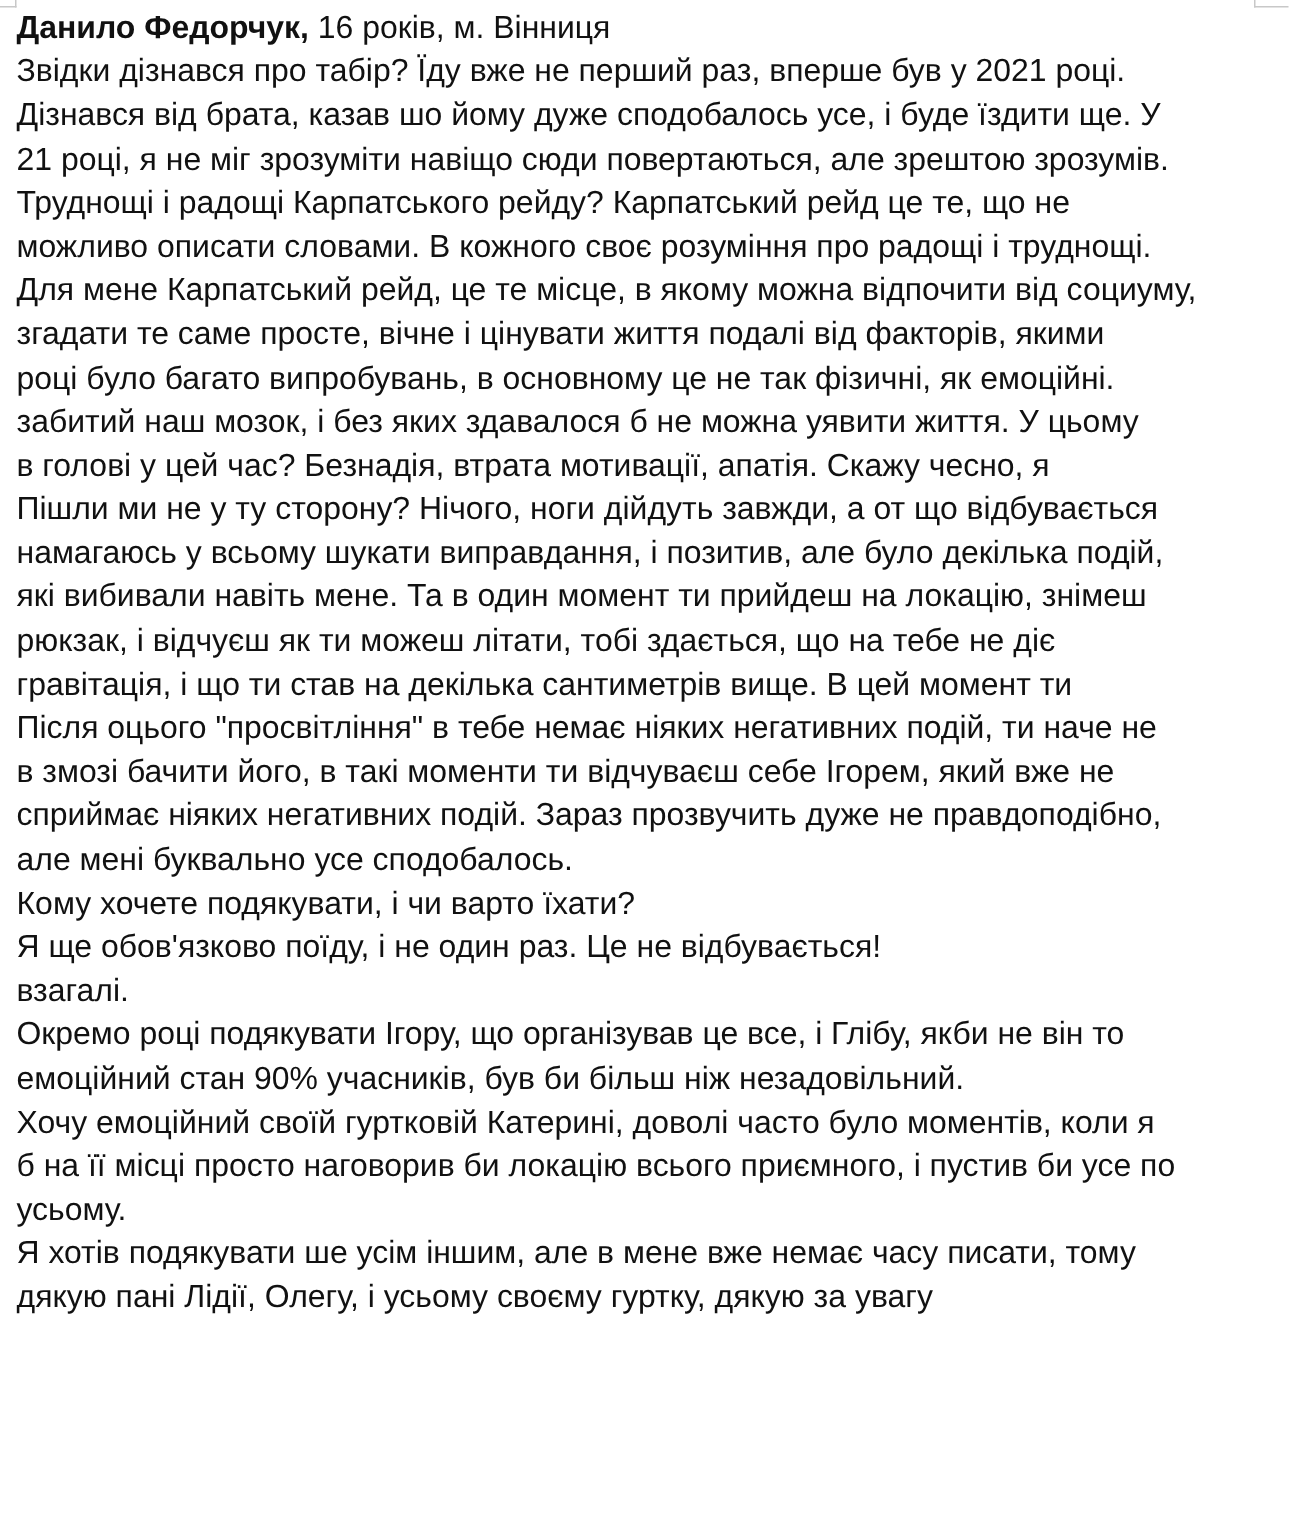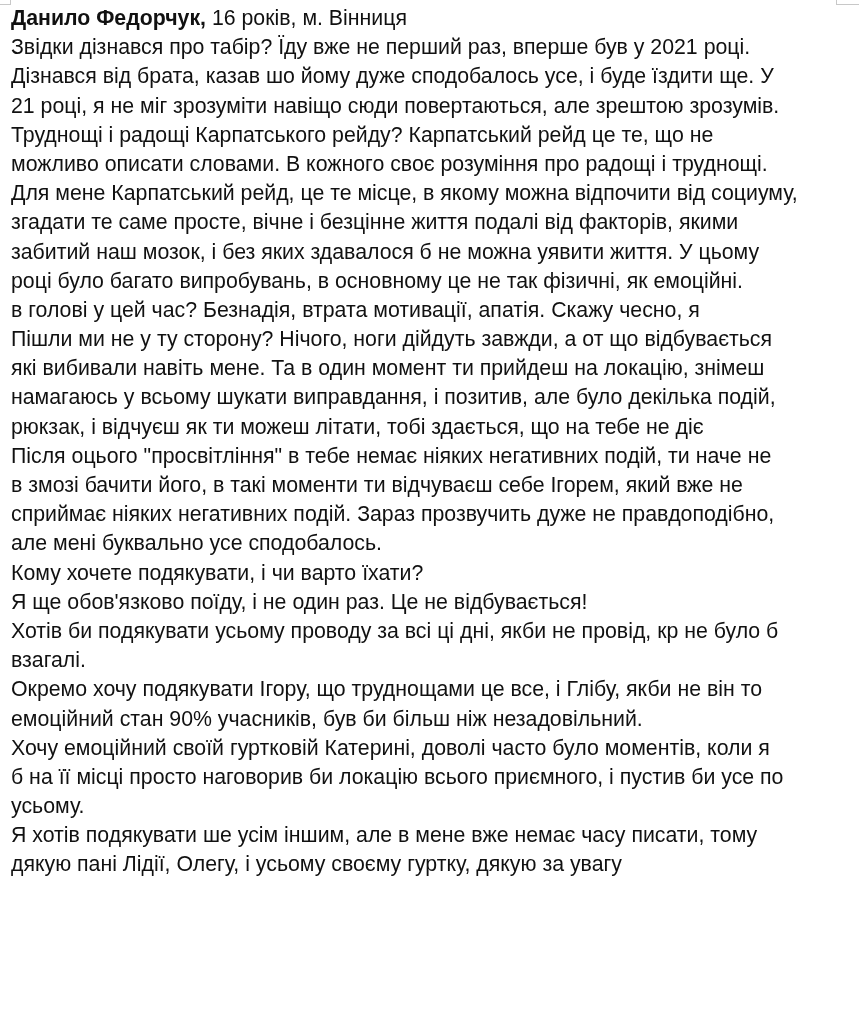--- a/index.html
+++ b/index.html
@@ -69,37 +69,37 @@
     <div class="line">
       <span class="bold">Данило Федорчук,</span><span> 16 років, м. Вінниця</span>
     </div>
     <div id="lines-container">
         <div class="line">Звідки дізнався про табір? Їду вже не перший раз, вперше був у 2021 році.</div>
         <div class="line">Дізнався від брата, казав шо йому дуже сподобалось усе, і буде їздити ще. У</div>
         <div class="line">21 році, я не міг зрозуміти навіщо сюди повертаються, але зрештою зрозумів.</div>
         <div class="line">Труднощі і радощі Карпатського рейду? Карпатський рейд це те, що не</div>
         <div class="line">можливо описати словами. В кожного своє розуміння про радощі і труднощі.</div>
         <div class="line">Для мене Карпатський рейд, це те місце, в якому можна відпочити від социуму,</div>
-        <div class="line">згадати те саме просте, вічне і безцінне життя подалі від факторів, якими</div>
+        <div class="line">згадати те саме просте, вічне і цінувати життя подалі від факторів, якими</div>
+        <div class="line">році було багато випробувань, в основному це не так фізичні, як емоційні.</div>
         <div class="line">забитий наш мозок, і без яких здавалося б не можна уявити життя. У цьому</div>
-        <div class="line">році було багато випробувань, в основному це не так фізичні, як емоційні.</div>
         <div class="line">в голові у цей час? Безнадія, втрата мотивації, апатія. Скажу чесно, я</div>
         <div class="line">Пішли ми не у ту сторону? Нічого, ноги дійдуть завжди, а от що відбувається</div>
+        <div class="line">намагаюсь у всьому шукати виправдання, і позитив, але було декілька подій,</div>
         <div class="line">які вибивали навіть мене. Та в один момент ти прийдеш на локацію, знімеш</div>
-        <div class="line">намагаюсь у всьому шукати виправдання, і позитив, але було декілька подій,</div>
         <div class="line">рюкзак, і відчуєш як ти можеш літати, тобі здається, що на тебе не діє</div>
+        <div class="line">гравітація, і що ти став на декілька сантиметрів вище. В цей момент ти</div>
         <div class="line">Після оцього "просвітління" в тебе немає ніяких негативних подій, ти наче не</div>
         <div class="line">в змозі бачити його, в такі моменти ти відчуваєш себе Ігорем, який вже не</div>
         <div class="line">сприймає ніяких негативних подій. Зараз прозвучить дуже не правдоподібно,</div>
         <div class="line">але мені буквально усе сподобалось.</div>
         <div class="line">Кому хочете подякувати, і чи варто їхати?</div>
         <div class="line">Я ще обов'язково поїду, і не один раз. Це не відбувається!</div>
-        <div class="line">Хотів би подякувати усьому проводу за всі ці дні, якби не провід, кр не було б</div>
         <div class="line">взагалі.</div>
-        <div class="line">Окремо хочу подякувати Ігору, що труднощами це все, і Глібу, якби не він то</div>
+        <div class="line">Окремо році подякувати Ігору, що організував це все, і Глібу, якби не він то</div>
         <div class="line">емоційний стан 90% учасників, був би більш ніж незадовільний.</div>
         <div class="line">Хочу емоційний своїй гуртковій Катерині, доволі часто було моментів, коли я</div>
         <div class="line">б на її місці просто наговорив би локацію всього приємного, і пустив би усе по</div>
         <div class="line">усьому.</div>
         <div class="line">Я хотів подякувати ше усім іншим, але в мене вже немає часу писати, тому</div>
         <div class="line">дякую пані Лідії, Олегу, і усьому своєму гуртку, дякую за увагу</div>
       </div>
   </div>
 </div>
 

